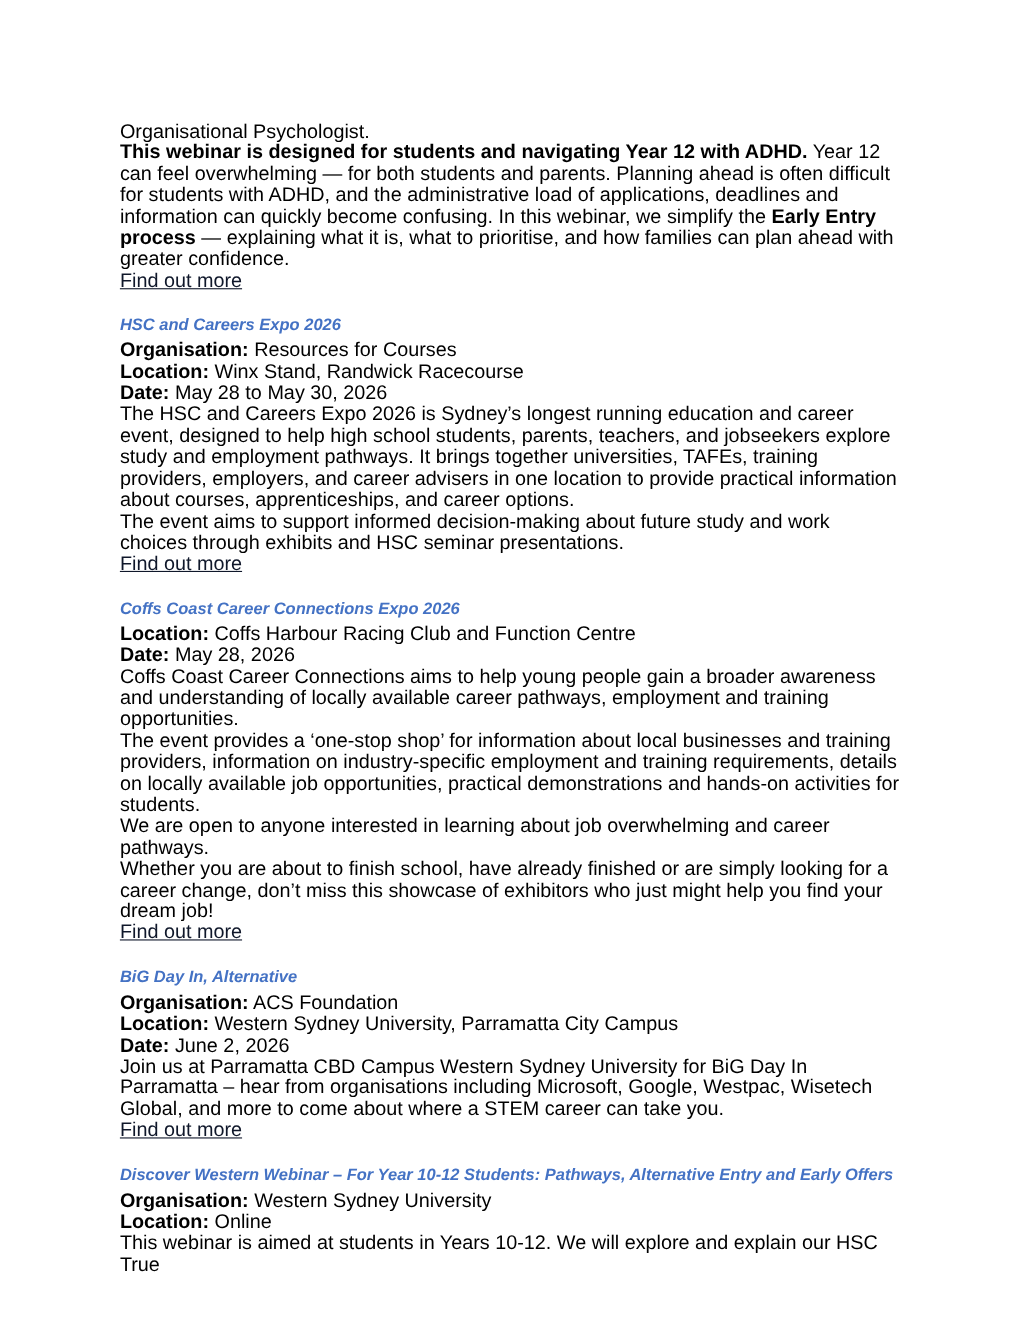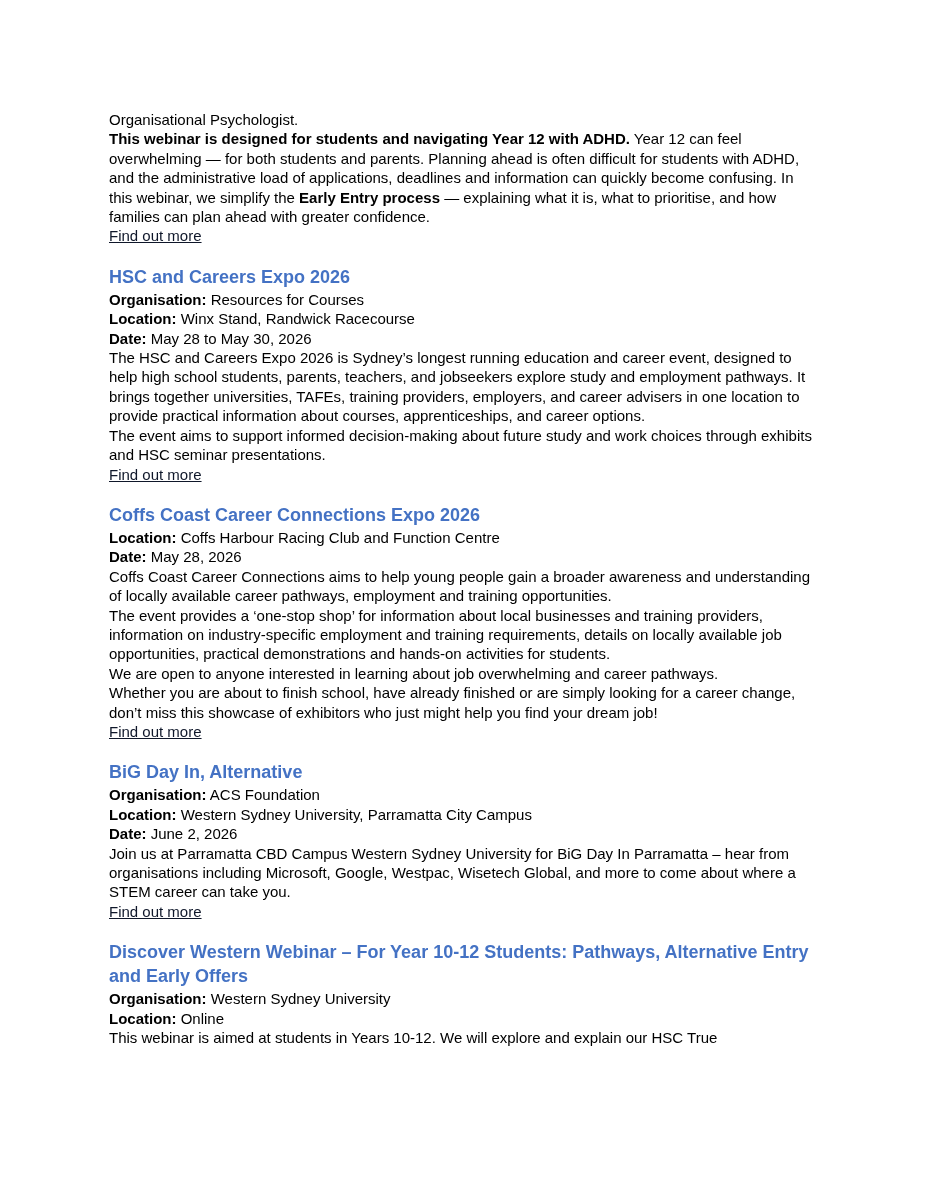--- a/index.html
+++ b/index.html
@@ -11,31 +11,32 @@
     font-family: "Liberation Sans", sans-serif;
     color: #000000;
   }
   .page {
     width: 927px;
     height: 1200px;
     padding: 110px 109px 40px 109px;
     background: #ffffff;
   }
   .body-text, .meta-line, .link-line {
-    font-size: 15px;
+    font-size: 18px;
     line-height: 19.4px;
   }
   .body-text { margin: 0; }
   .meta-line strong { font-weight: bold; }
   .event-title {
     color: #4472C4;
-    font-size: 18px;
+    font-size: 15px;
     line-height: 24px;
     font-weight: bold;
     margin: 19px 0 1px 0;
+    font-style: italic;
   }
   .doc-link {
     color: #0f172a;
     text-decoration: underline;
     cursor: pointer;
   }
 </style>
 </head>
 <body>
 

